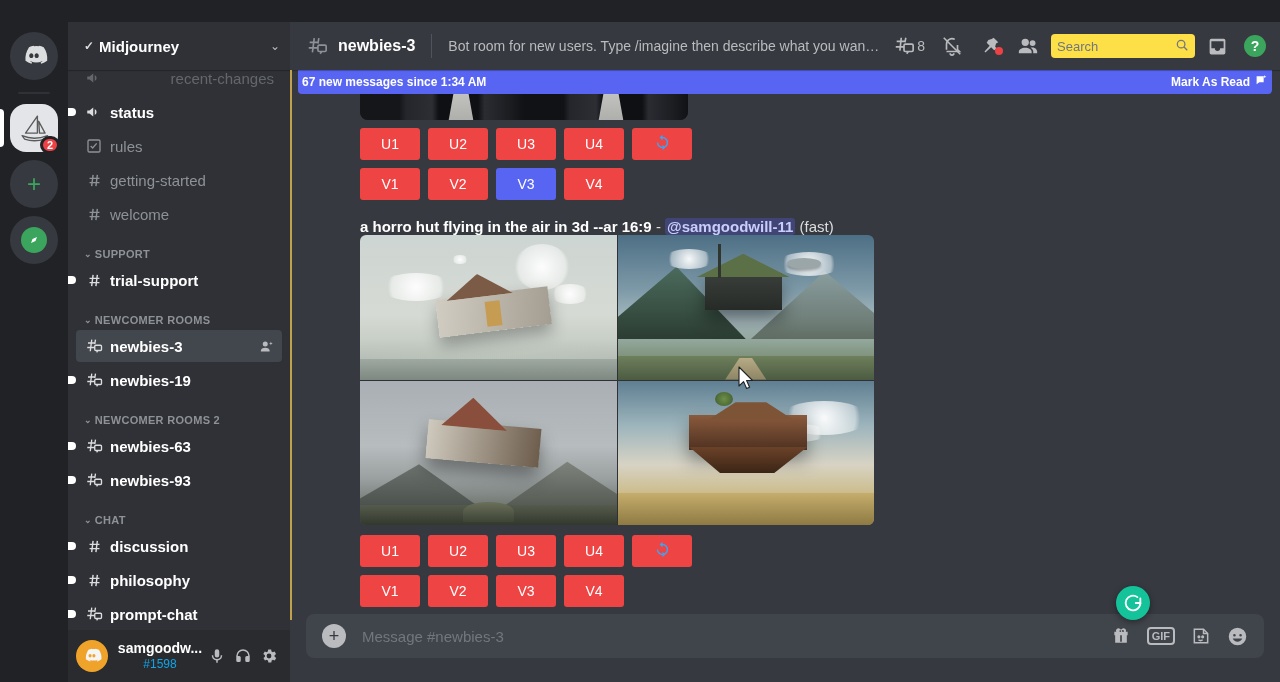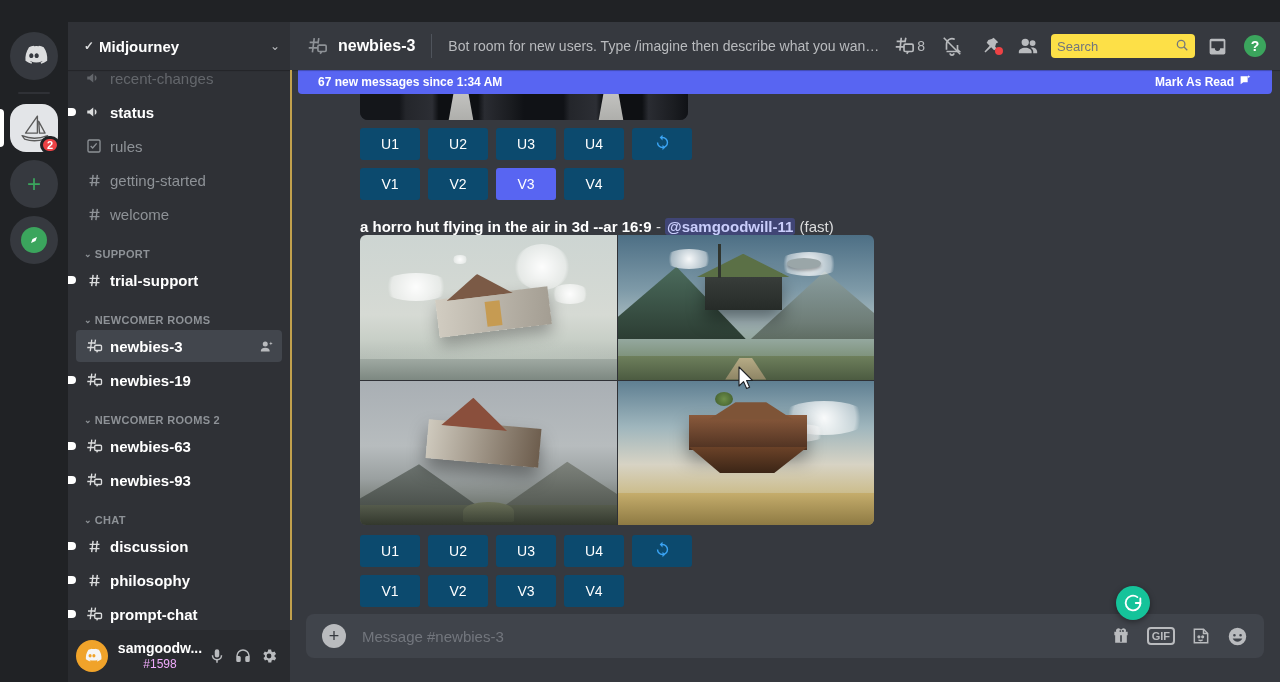--- a/index.html
+++ b/index.html
@@ -110,21 +110,21 @@
     flex: 0 0 52px; height: 52px; background: #292b2f;
     display: flex; align-items: center; padding: 0 8px; text-align: center;
   }
   .avatar {
     width: 32px; height: 32px; border-radius: 50%; background: #f0a32a;
     display: flex; align-items: center; justify-content: center; flex: 0 0 32px;
   }
   .uinfo { margin-left: 8px; flex: 1; min-width: 0; }
   .uname { font-size: 14px; font-weight: bold; color: #fff; line-height: 1.2;
     white-space: nowrap; overflow: hidden; text-overflow: ellipsis; }
-  .utag { font-size: 12px; color: #f0abfc; line-height: 1.2; }
+  .utag { font-size: 12px; color: #0ea5e9; line-height: 1.2; }
   .uicon { width: 26px; height: 26px; display: flex; align-items: center;
     justify-content: center; color: #b9bbbe; border-radius: 4px; cursor: pointer; }
 
   
   .main {
     position: absolute; left: 290px; top: 22px; width: 990px; height: 660px;
     background: #36393f; display: flex; flex-direction: column;
   }
   .chan-header {
     height: 48px; flex: 0 0 48px; display: flex; align-items: center;
@@ -151,33 +151,33 @@
   }
   .searchbox .sp { flex: 1; }
   .helpbtn { width: 22px; height: 22px; border-radius: 50%; background: #3ba55d;
     display: flex; align-items: center; justify-content: center;
     color: #fff; font-weight: bold; font-size: 14px; }
 
   .messages { flex: 1; position: relative; overflow: hidden; }
   .newbanner {
     position: absolute; top: 0; left: 8px; right: 8px; height: 24px;
     background: #5865f2; border-radius: 0 0 4px 4px; display: flex;
-    align-items: center; padding: 0 20px; z-index: 4; cursor: pointer;
+    align-items: center; padding: 0 4px; z-index: 4; cursor: pointer;
     font-size: 12px; font-weight: 600; color: #fff;
   }
   .newbanner .right { margin-left: auto; display: flex; align-items: center; gap: 5px; }
 
   .msg-block { padding: 0 0 0 70px; position: relative; }
   .imgwrap-top {
     width: 328px; height: 50px; overflow: hidden; border-radius: 0 0 8px 8px;
     margin-left: 0;
   }
   .btnrow { display: flex; gap: 8px; margin-top: 8px; }
   .mjbtn {
-    min-width: 60px; height: 32px; background: #0c4a6e; border-radius: 3px;
+    min-width: 60px; height: 32px; background: #ef4444; border-radius: 3px;
     display: flex; align-items: center; justify-content: center;
     font-size: 14px; font-weight: 500; color: #fff; cursor: pointer; padding: 0 14px;
   }
   .mjbtn.primary { background: #5865f2; }
   .mjbtn.icononly { padding: 0 16px; }
 
   .prompt-line {
     font-size: 15px; font-weight: bold; color: #fff; margin-bottom: 0;
     white-space: nowrap;
   }
@@ -301,21 +301,21 @@
       <div class="guild-name">
         <span class="verified">✓</span>
         <span>Midjourney</span>
       </div>
       <span class="chev">⌄</span>
     </div>
 
     <div class="chan-scroll">
       <div class="chan-inner">
 
-        <div class="chan" style="opacity:.55;">
+        <div class="chan" style="opacity:.55;text-align:right;">
           <span class="ic">
             <svg width="18" height="18" viewBox="0 0 24 24" fill="currentColor">
                 <path d="M3 10v4h3l5 4V6L6 10H3zm12.5 2a4.5 4.5 0 0 0-2.5-4v8a4.5 4.5 0 0 0 2.5-4z"></path>
               </svg>
           </span>
           <span class="name">recent-changes</span>
         </div>
 
         <div class="chan unread">
           <span class="dot-unread"></span>

